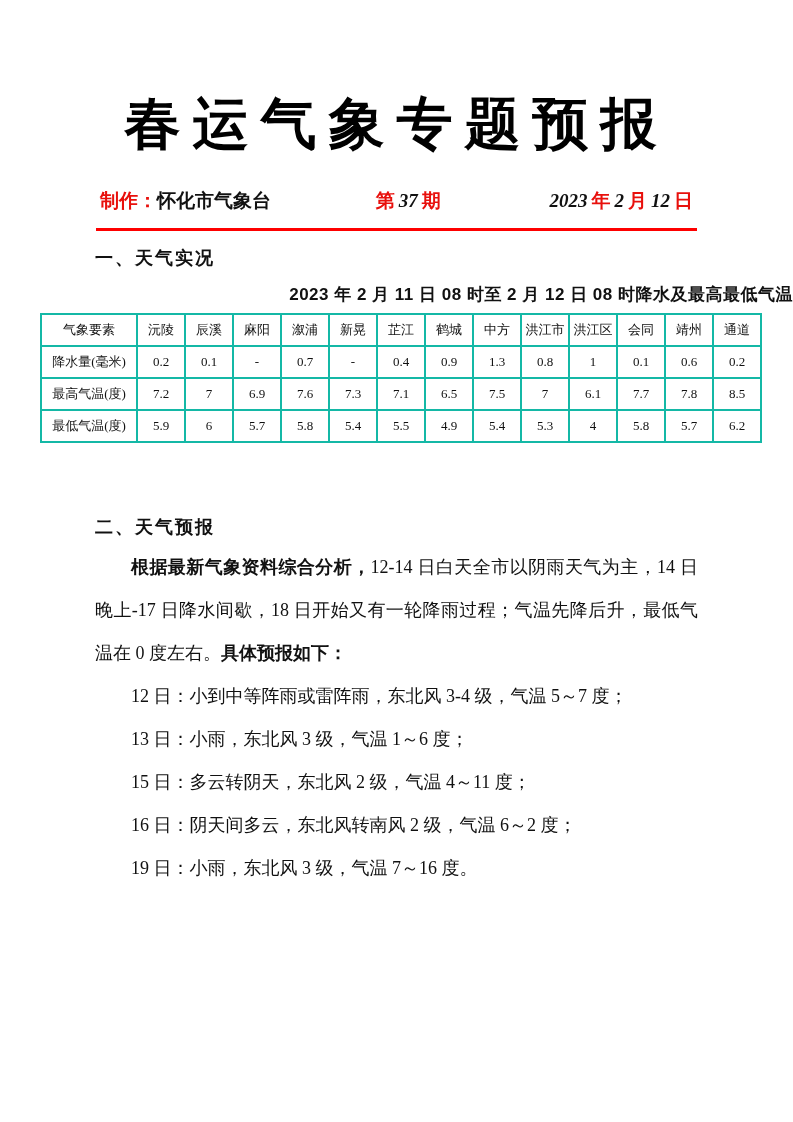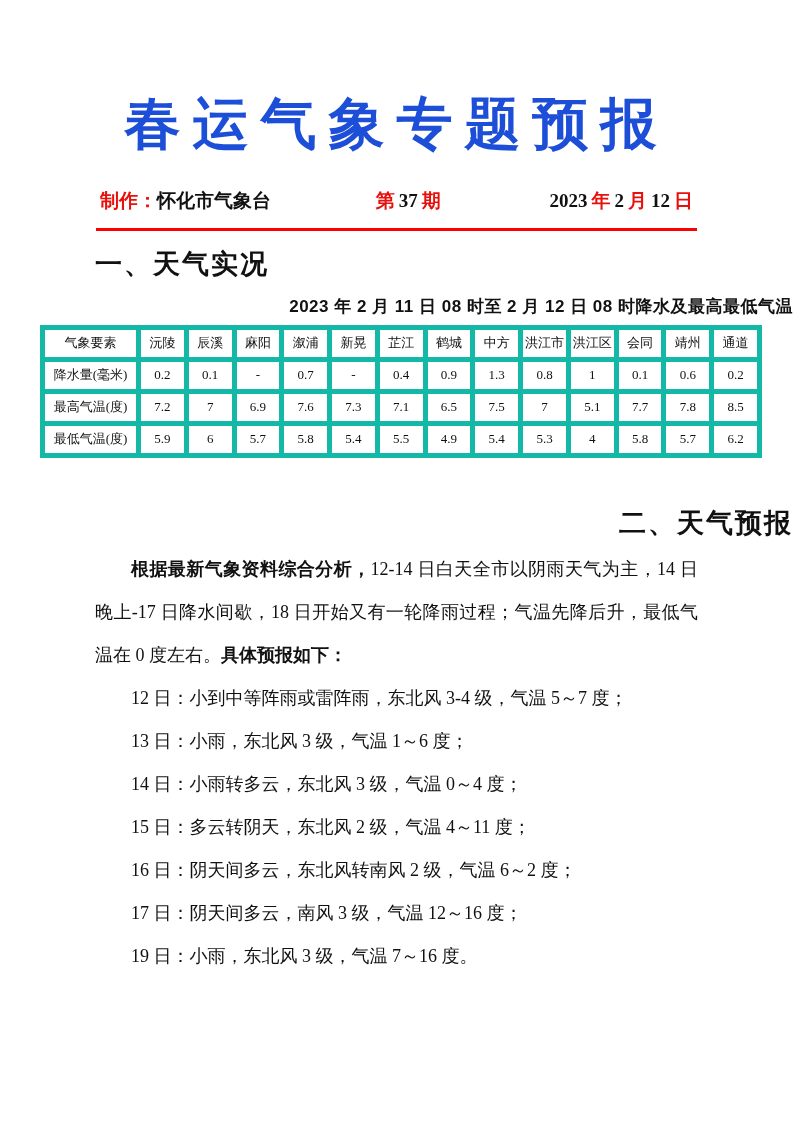--- a/index.html
+++ b/index.html
@@ -15,42 +15,42 @@
     overflow: hidden;
   }
   .doc-title {
     margin: 0;
     padding-top: 86px;
     text-align: center;
     font-size: 56px;
     line-height: 1.35;
     font-weight: 700;
     letter-spacing: 12px;
-    color: #1d4ed8;
+    color: #000000;
     font-family: "DejaVu Serif", "Liberation Serif", serif;
   }
   .meta-row {
     display: flex;
     justify-content: space-between;
     align-items: baseline;
     margin: 26px 100px 14px 100px;
     font-size: 19px;
     white-space: nowrap;
     text-align: center;
   }
   .b { font-weight: 700; }
   .red { color: #e8100c; }
-  .num { padding: 0 4px; }
+  .num { padding: 0 4px; font-style: italic; }
   .divider {
     margin: 9px 96px 0 96px;
     border-top: 3px solid #fe0000;
   }
   .sec-heading {
     margin: 15px 0 0 95px;
-    font-size: 27px;
+    font-size: 18px;
     font-weight: 700;
     color: #111111;
     font-family: "Liberation Sans", "DejaVu Sans", sans-serif;
     letter-spacing: 2px;
   }
   .table-caption {
     margin-top: 13px;
     text-align: right;
     font-size: 17px;
     font-weight: 700;
@@ -59,31 +59,31 @@
   }
   table.wx-table {
     border-collapse: collapse;
     table-layout: fixed;
     width: 722px;
     margin: 7px 0 0 40px;
     border: 2px solid #222222;
     font-family: "Liberation Serif", "DejaVu Serif", serif;
   }
   table.wx-table th, table.wx-table td {
-    border: 5px solid #14b8a6;
+    border: 2px solid #14b8a6;
     text-align: center;
     vertical-align: middle;
     font-weight: 400;
     font-size: 13px;
     height: 32px;
     padding: 0 1px;
     overflow: hidden;
   }
   table.wx-table .c0 { width: 96px; }
-  .sec2 { margin-top: 47px; text-align: right; }
+  .sec2 { margin-top: 72px; }
   .body-par {
     margin: 0 95px 0 95px;
     font-size: 18px;
     line-height: 43px;
     text-align: justify;
     text-indent: 2em;
   }
   .intro { margin-top: 7px; }
 </style>
 </head>
@@ -151,21 +151,21 @@
           <th class="c0">最高气温(度)</th>
           <td>7.2</td>
           <td>7</td>
           <td>6.9</td>
           <td>7.6</td>
           <td>7.3</td>
           <td>7.1</td>
           <td>6.5</td>
           <td>7.5</td>
           <td>7</td>
-          <td>5.1</td>
+          <td>6.1</td>
           <td>7.7</td>
           <td>7.8</td>
           <td>8.5</td>
         </tr>
         <tr>
           <th class="c0">最低气温(度)</th>
           <td>5.9</td>
           <td>6</td>
           <td>5.7</td>
           <td>5.8</td>
@@ -181,19 +181,17 @@
         </tr>
       </tbody>
   </table>
 
   <h2 class="sec-heading sec2">二、天气预报</h2>
 
   <p class="body-par intro"><span class="b">根据最新气象资料综合分析，</span><span>12-14 日白天全市以阴雨天气为主，14 日晚上-17 日降水间歇，18 日开始又有一轮降雨过程；气温先降后升，最低气温在 0 度左右。</span><span class="b">具体预报如下：</span></p>
 
   <p class="body-par">12 日：小到中等阵雨或雷阵雨，东北风 3-4 级，气温 5～7 度；</p>
   <p class="body-par">13 日：小雨，东北风 3 级，气温 1～6 度；</p>
-  <p class="body-par">14 日：小雨转多云，东北风 3 级，气温 0～4 度；</p>
   <p class="body-par">15 日：多云转阴天，东北风 2 级，气温 4～11 度；</p>
   <p class="body-par">16 日：阴天间多云，东北风转南风 2 级，气温 6～2 度；</p>
-  <p class="body-par">17 日：阴天间多云，南风 3 级，气温 12～16 度；</p>
   <p class="body-par">19 日：小雨，东北风 3 级，气温 7～16 度。</p>
 
 </div>
 
 </body></html>

